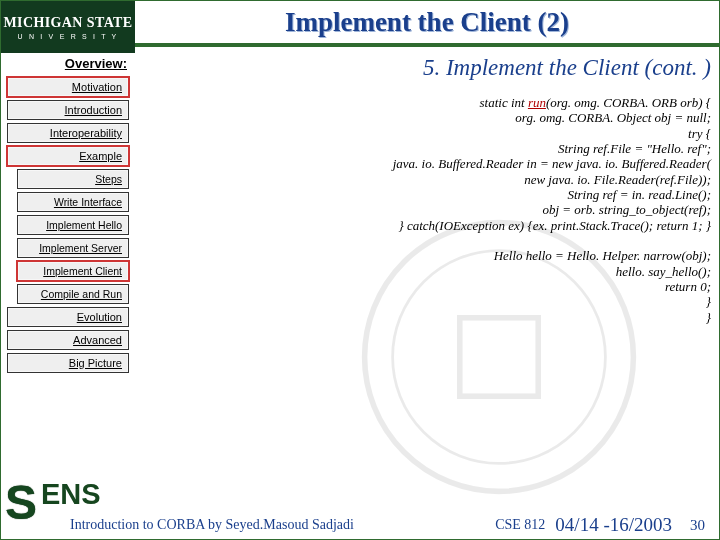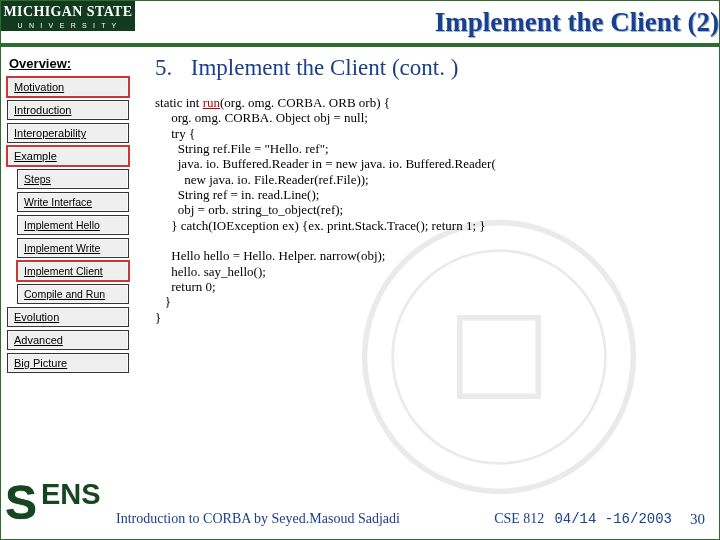--- a/index.html
+++ b/index.html
@@ -1,37 +1,37 @@
 <!DOCTYPE html>
 <html><head>
 <meta charset="utf-8">
 <style>
   * { box-sizing: border-box; margin: 0; padding: 0; }
   html, body { width: 720px; height: 540px; font-family: Arial, Helvetica, sans-serif; overflow: hidden; background: #fff; }
   .slide { position: relative; width: 720px; height: 540px; border: 1px solid #2F6B2F; }
   .topbar { display: flex; height: 46px; border-bottom: 4px solid #2F6B2F; }
-  .logo-box { width: 134px; height: 30px; background: #123A1F; display: flex; flex-direction: column; justify-content: center; align-items: center; color: #fff; }
+  .logo-box { width: 134px; height: 52px; background: #123A1F; display: flex; flex-direction: column; justify-content: center; align-items: center; color: #fff; }
   .logo-box .l1 { font-family: "Times New Roman", serif; font-weight: bold; font-size: 14px; letter-spacing: 0.4px; }
   .logo-box .l2 { font-size: 7px; letter-spacing: 2.2px; margin-top: 2px; }
-  .title-wrap { flex: 1; display: flex; align-items: center; justify-content: flex-end; border-radius: 6px; }
+  .title-wrap { flex: 1; display: flex; align-items: center; justify-content: center; border-radius: 6px; }
   .title { font-family: "Times New Roman", serif; font-size: 27px; font-weight: bold; color: #1A3F8C; text-shadow: 1px 1px 0 #9FB5D9; }
-  .body { display: flex; height: calc(540px - 50px - 30px); }
+  .body { display: flex; height: calc(540px - 50px - 30px); text-align: right; }
   .sidebar { width: 134px; padding: 6px 6px 0 6px; position: relative; }
   .sidebar .ov-title { font-size: 13px; font-weight: bold; text-decoration: underline; padding: 3px 2px 6px 2px; }
   .nav { font-size: 11px; border: 1px solid #333; background: #EFEFEF; padding: 3px 6px; margin-bottom: 3px; box-shadow: inset 0 0 0 1px rgba(255,255,255,0.5); text-decoration: underline; cursor: pointer; }
   .sub { margin-left: 10px; font-size: 10.5px; }
   .nav.boxed { outline: 2px solid #CE3535; outline-offset: -1px; }
-  .content { flex: 1; padding: 8px 30px 0 20px; position: relative; }
+  .content { flex: 1; padding: 8px 8px 0 20px; position: relative; font-style: italic; }
   .list-no { font-family: "Times New Roman", serif; font-size: 23px; color: #1A3F8C; margin-bottom: 14px; }
   .list-no .num { display: inline-block; width: 30px; }
   .code { font-family: "Times New Roman", serif; font-size: 13px; line-height: 1.18; color: #000; white-space: pre; }
   .code .hlrun { color: #B00000; text-decoration: underline; }
-  .footer { position: absolute; bottom: 0; left: 0; right: 0; height: 28px; display: flex; padding: 0 14px 0 115px; font-family: "Times New Roman", serif; font-size: 14px; color: #1A3F8C; }
+  .footer { position: absolute; bottom: 0; left: 0; right: 0; height: 28px; display: flex; align-items: center; padding: 0 14px 0 69px; font-family: "Times New Roman", serif; font-size: 14px; color: #1A3F8C; }
   .footer .spacer { flex: 1; }
-  .footer .date { font-size: 14px; margin-right: 18px; font-family: Liberation Mono, monospace; }
+  .footer .date { font-size: 19px; margin-right: 18px; }
   .footer .pg { font-size: 15px; }
   .sens-logo { position: absolute; left: 4px; bottom: 4px; width: 126px; height: 60px; }
   .sens-logo .s { font-family: Arial, sans-serif; font-weight: 900; font-size: 48px; color: #15461F; text-shadow: 0 0 1px #0a280f; }
   .sens-logo .en { position: absolute; left: 36px; bottom: 24px; font-size: 29px; font-weight: 900; color: #16461F; }
   .watermark { position: absolute; right: 80px; top: 170px; width: 280px; height: 280px; opacity: 0.08; pointer-events: none; }
   .watermark svg { width: 100%; height: 100%; }
 </style>
 </head>
 <body>
 
@@ -52,21 +52,21 @@
     <div class="sidebar">
       <div class="ov-title">Overview:</div>
       <div id="nav-holder">
           <div class="nav boxed">Motivation</div>
           <div class="nav">Introduction</div>
           <div class="nav">Interoperability</div>
           <div class="nav boxed">Example</div>
           <div class="nav sub">Steps</div>
           <div class="nav sub">Write Interface</div>
           <div class="nav sub">Implement Hello</div>
-          <div class="nav sub">Implement Write</div>
+          <div class="nav sub">Implement Server</div>
           <div class="nav sub boxed">Implement Client</div>
           <div class="nav sub">Compile and Run</div>
           <div class="nav">Evolution</div>
           <div class="nav">Advanced</div>
           <div class="nav">Big Picture</div>
         </div>
     </div>
 
     <div class="content">
       <div class="watermark">

